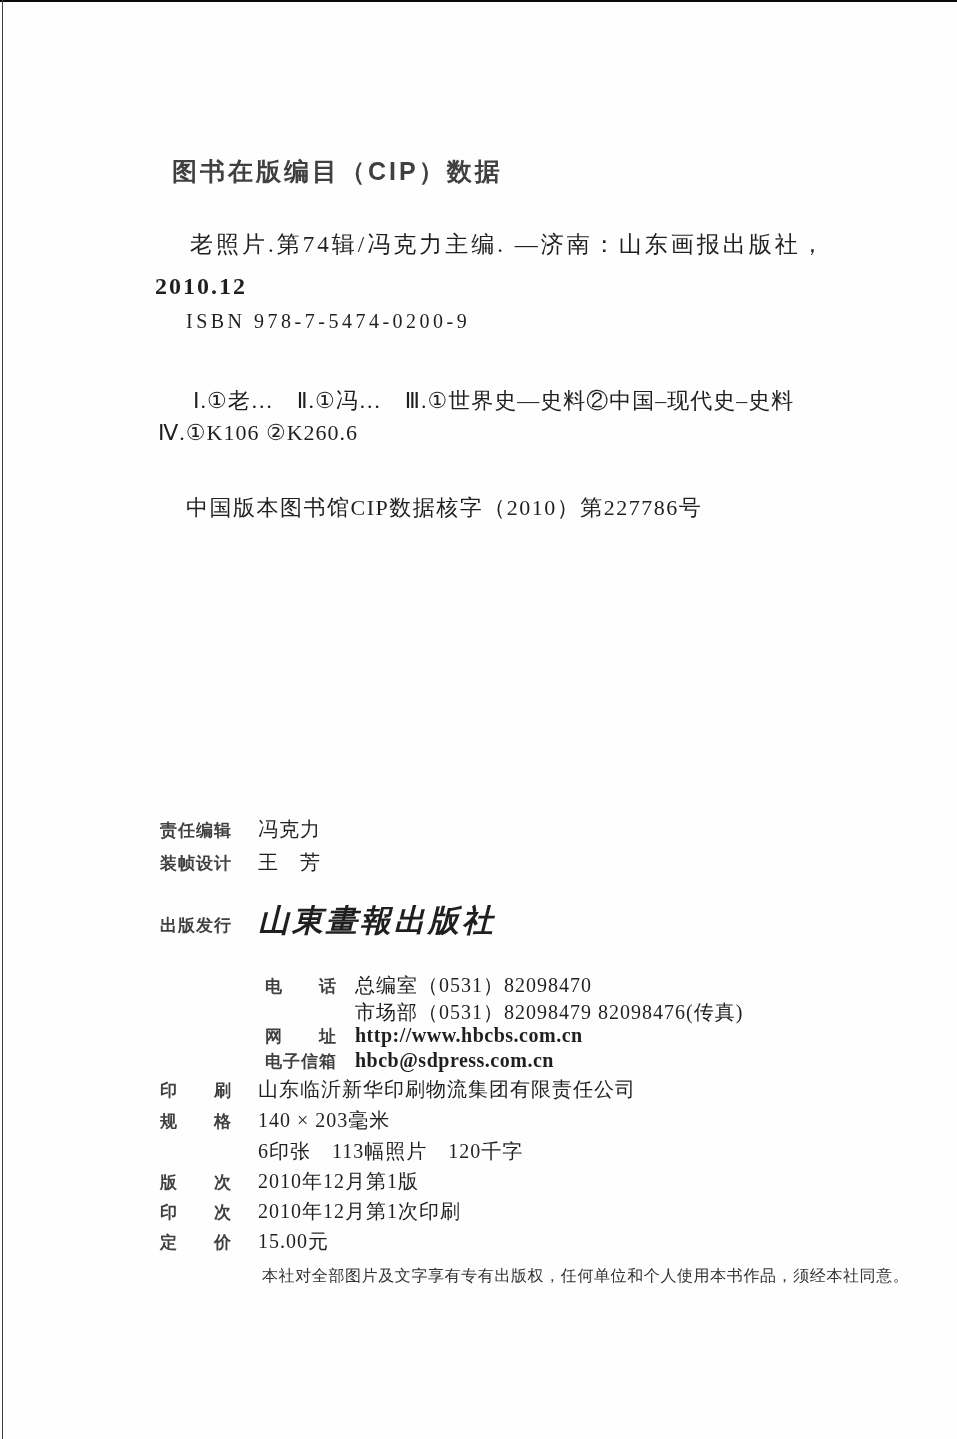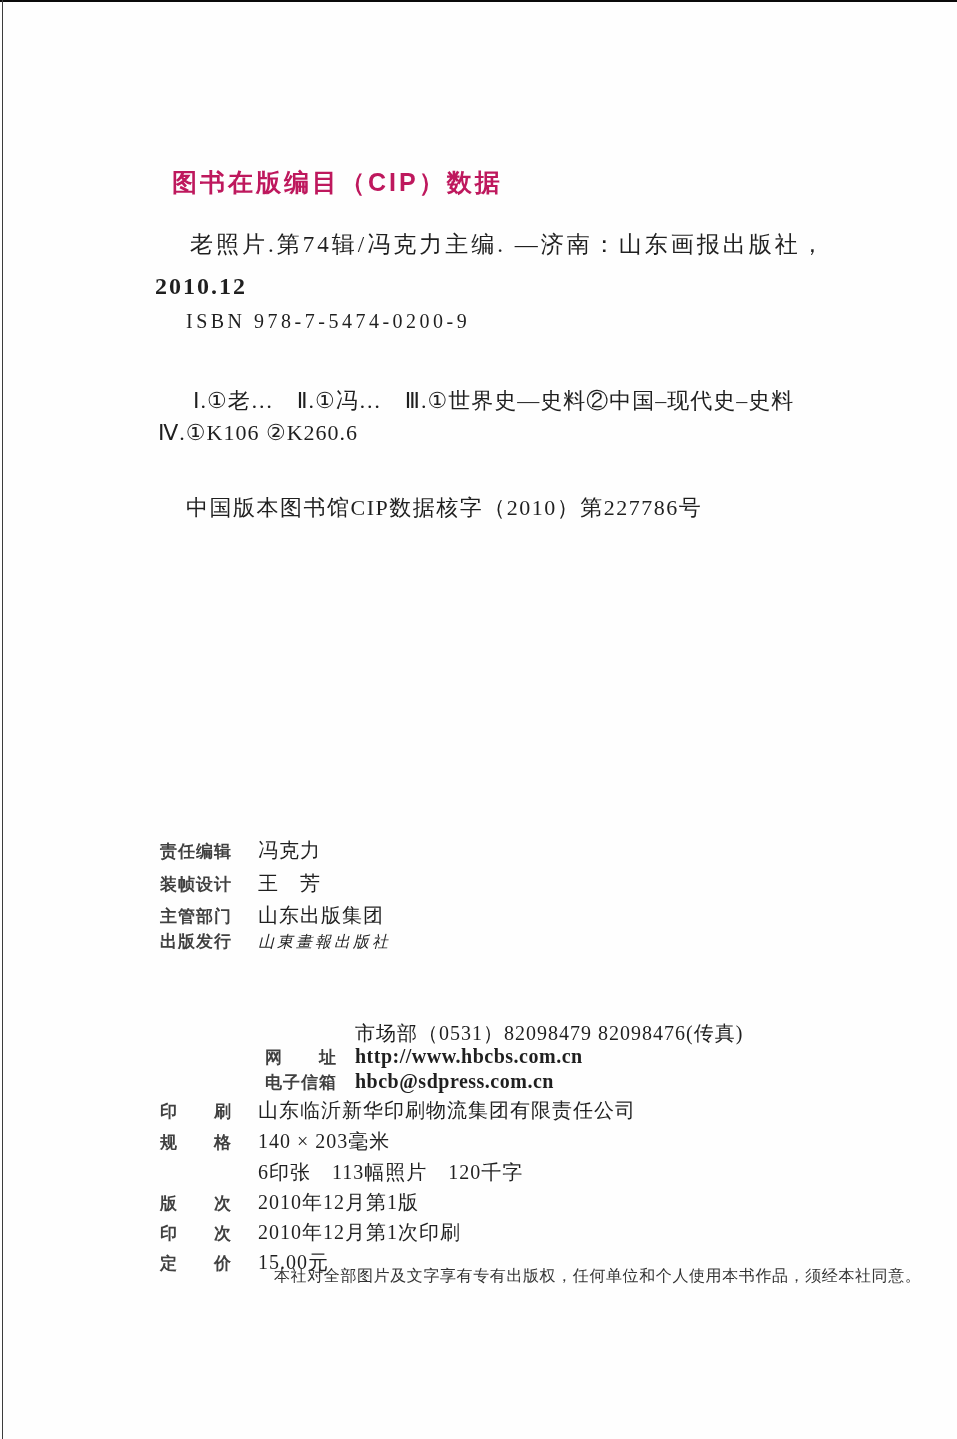--- a/index.html
+++ b/index.html
@@ -20,51 +20,50 @@
     position: absolute; top: 0; left: 2px;
     width: 1px; height: 100%; background: #3c3c3c;
   }
   .abs { position: absolute; white-space: nowrap; }
 
   
   .cip-title {
     left: 172px; top: 155px;
     font-family: "Liberation Sans", sans-serif;
     font-weight: bold; font-size: 25px; letter-spacing: 3px;
-    color: #be185d;
-    margin-top: 11px;
+    color: #404040;
   }
   .cip-entry-1 { left: 190px; top: 229px; font-size: 23px; letter-spacing: 3px; }
   .cip-entry-2 { left: 155px; top: 273px; font-size: 24px; letter-spacing: 2px; font-weight: bold; }
   .cip-isbn    { left: 186px; top: 310px; font-size: 20px; letter-spacing: 3.5px; }
   .cip-class-1 { left: 193px; top: 386px; font-size: 22px; letter-spacing: 1px; }
   .cip-class-2 { left: 158px; top: 420px; font-size: 22px; letter-spacing: 1px; }
   .cip-record  { left: 186px; top: 493px; font-size: 22px; letter-spacing: 1.5px; }
 
   
   .row { position: absolute; left: 160px; display: flex; align-items: baseline; }
   .row .lbl {
     flex: 0 0 98px;
     font-family: "Liberation Sans", sans-serif;
     font-weight: bold; font-size: 17px; color: #404040;
     letter-spacing: 1px;
   }
-  .row .val { font-size: 20px; letter-spacing: 1px; white-space: nowrap; margin-top: 21px; }
+  .row .val { font-size: 20px; letter-spacing: 1px; white-space: nowrap; }
   .row.sub { left: 265px; }
   .row.sub .lbl { flex: 0 0 90px; }
   .row.cont  { left: 355px; }
   .row.cont2 { left: 258px; }
   .val.script {
-    font-style: italic; font-weight: normal;
-    font-size: 16px; letter-spacing: 3px; line-height: 20px;
+    font-style: italic; font-weight: bold;
+    font-size: 31px; letter-spacing: 3px; line-height: 20px;
   }
   .val.latin-bold { font-weight: 700; letter-spacing: 0.5px; }
 
   .footer-note {
-    left: 274px; top: 1266px;
+    left: 262px; top: 1266px;
     font-family: Liberation Mono, monospace;
     font-size: 16px; letter-spacing: 0.6px; color: #333333; text-align: center;
   }
 </style>
 </head>
 <body>
 
 <div id="page">
   <div class="edge-top"></div>
   <div class="edge-left"></div>
@@ -78,29 +77,29 @@
   <div class="abs cip-record">中国版本图书馆CIP数据核字（2010）第227786号</div>
 
   <div class="row" style="top:816px">
     <span class="lbl">责任编辑</span>
     <span class="val">冯克力</span>
   </div>
   <div class="row" style="top:849px">
     <span class="lbl">装帧设计</span>
     <span class="val">王　芳</span>
   </div>
-  <div class="row" style="top:881px">
-    <span class="lbl">主管部门</span>
-    <span class="val">山东出版集团</span>
-  </div>
   <div class="row" style="top:911px">
     <span class="lbl">出版发行</span>
     <span class="val script">山東畫報出版社</span>
   </div>
 
+  <div class="row sub" style="top:972px">
+    <span class="lbl">电　　话</span>
+    <span class="val">总编室（0531）82098470</span>
+  </div>
   <div class="row cont" style="top:999px">
     <span class="val">市场部（0531）82098479 82098476(传真)</span>
   </div>
   <div class="row sub" style="top:1024px">
     <span class="lbl">网　　址</span>
     <span class="val latin-bold">http://www.hbcbs.com.cn</span>
   </div>
   <div class="row sub" style="top:1049px">
     <span class="lbl">电子信箱</span>
     <span class="val latin-bold">hbcb@sdpress.com.cn</span>

